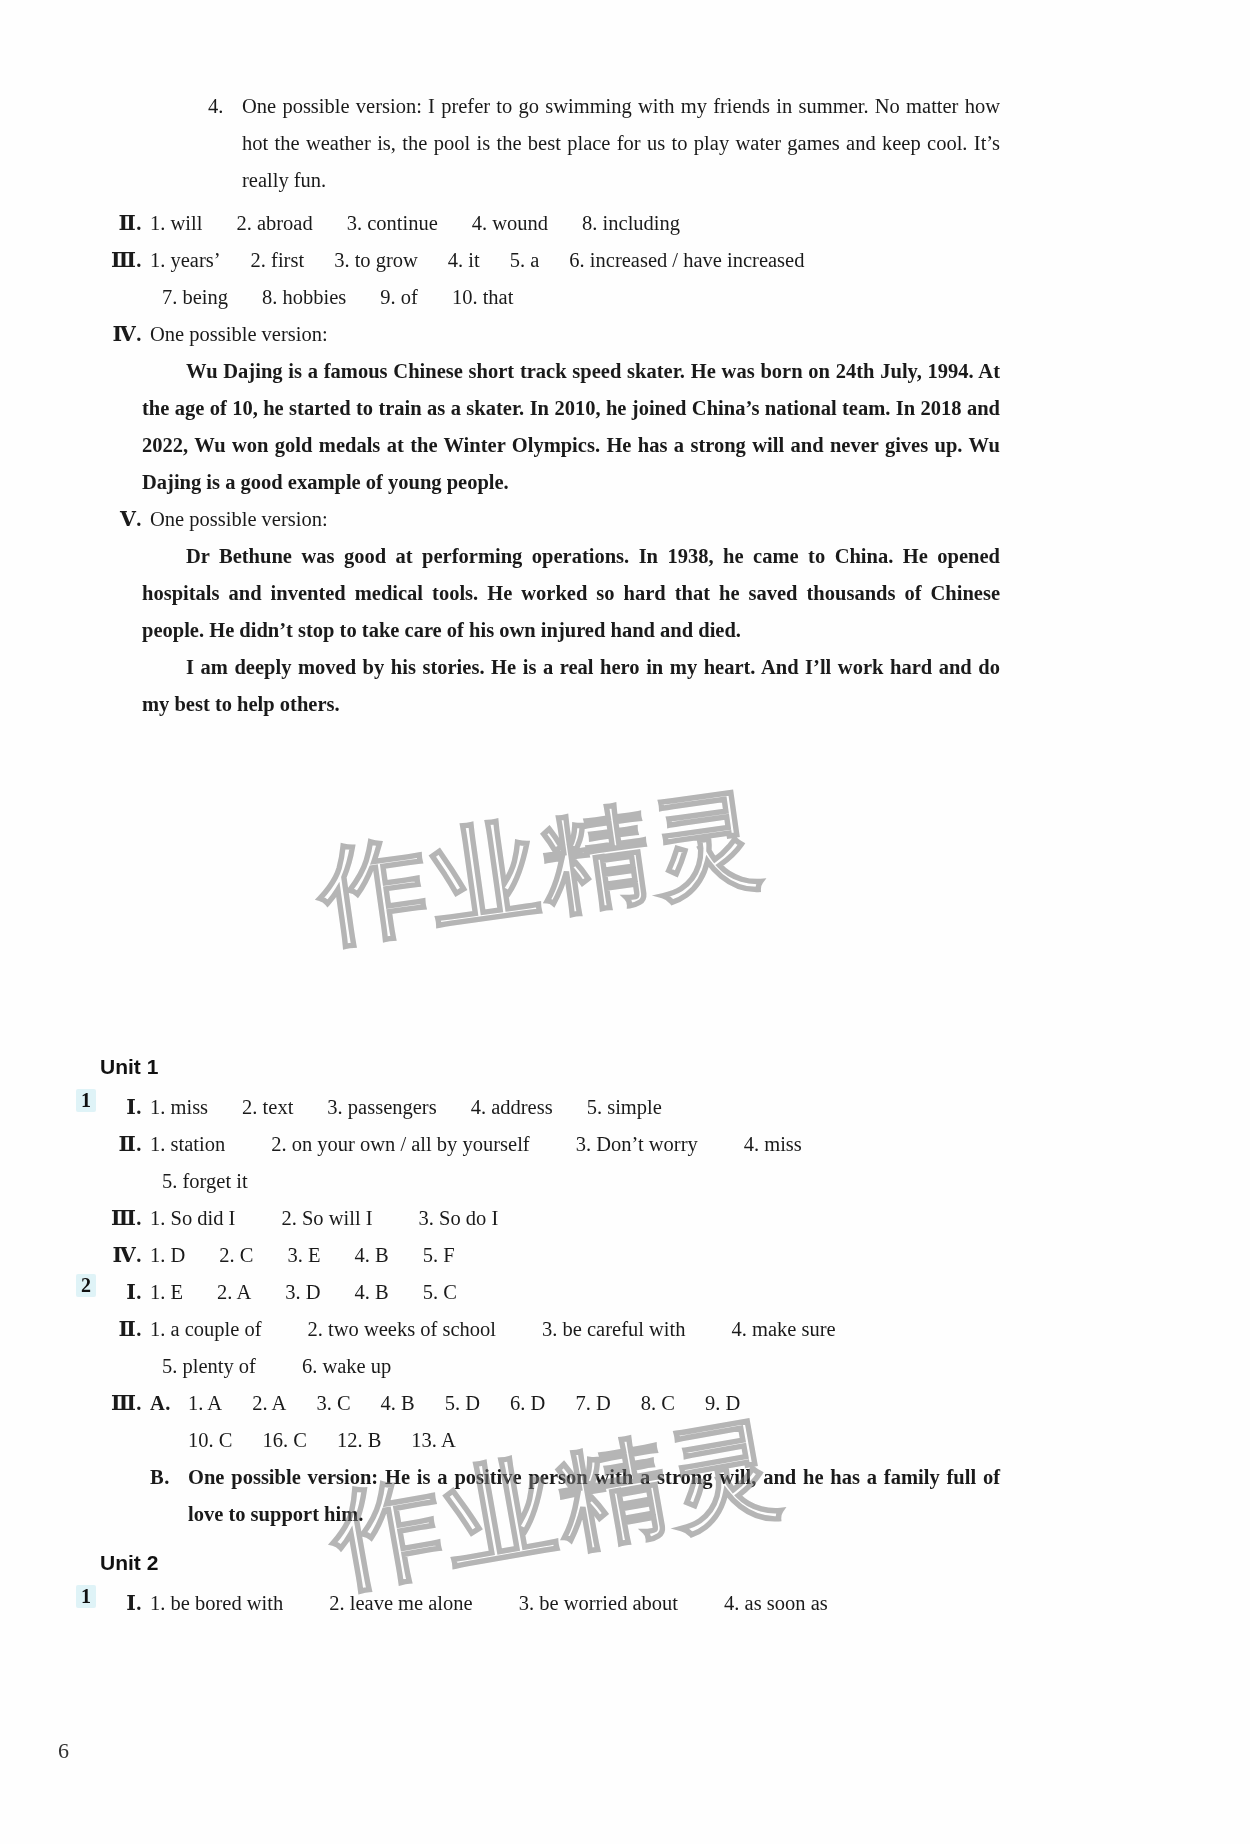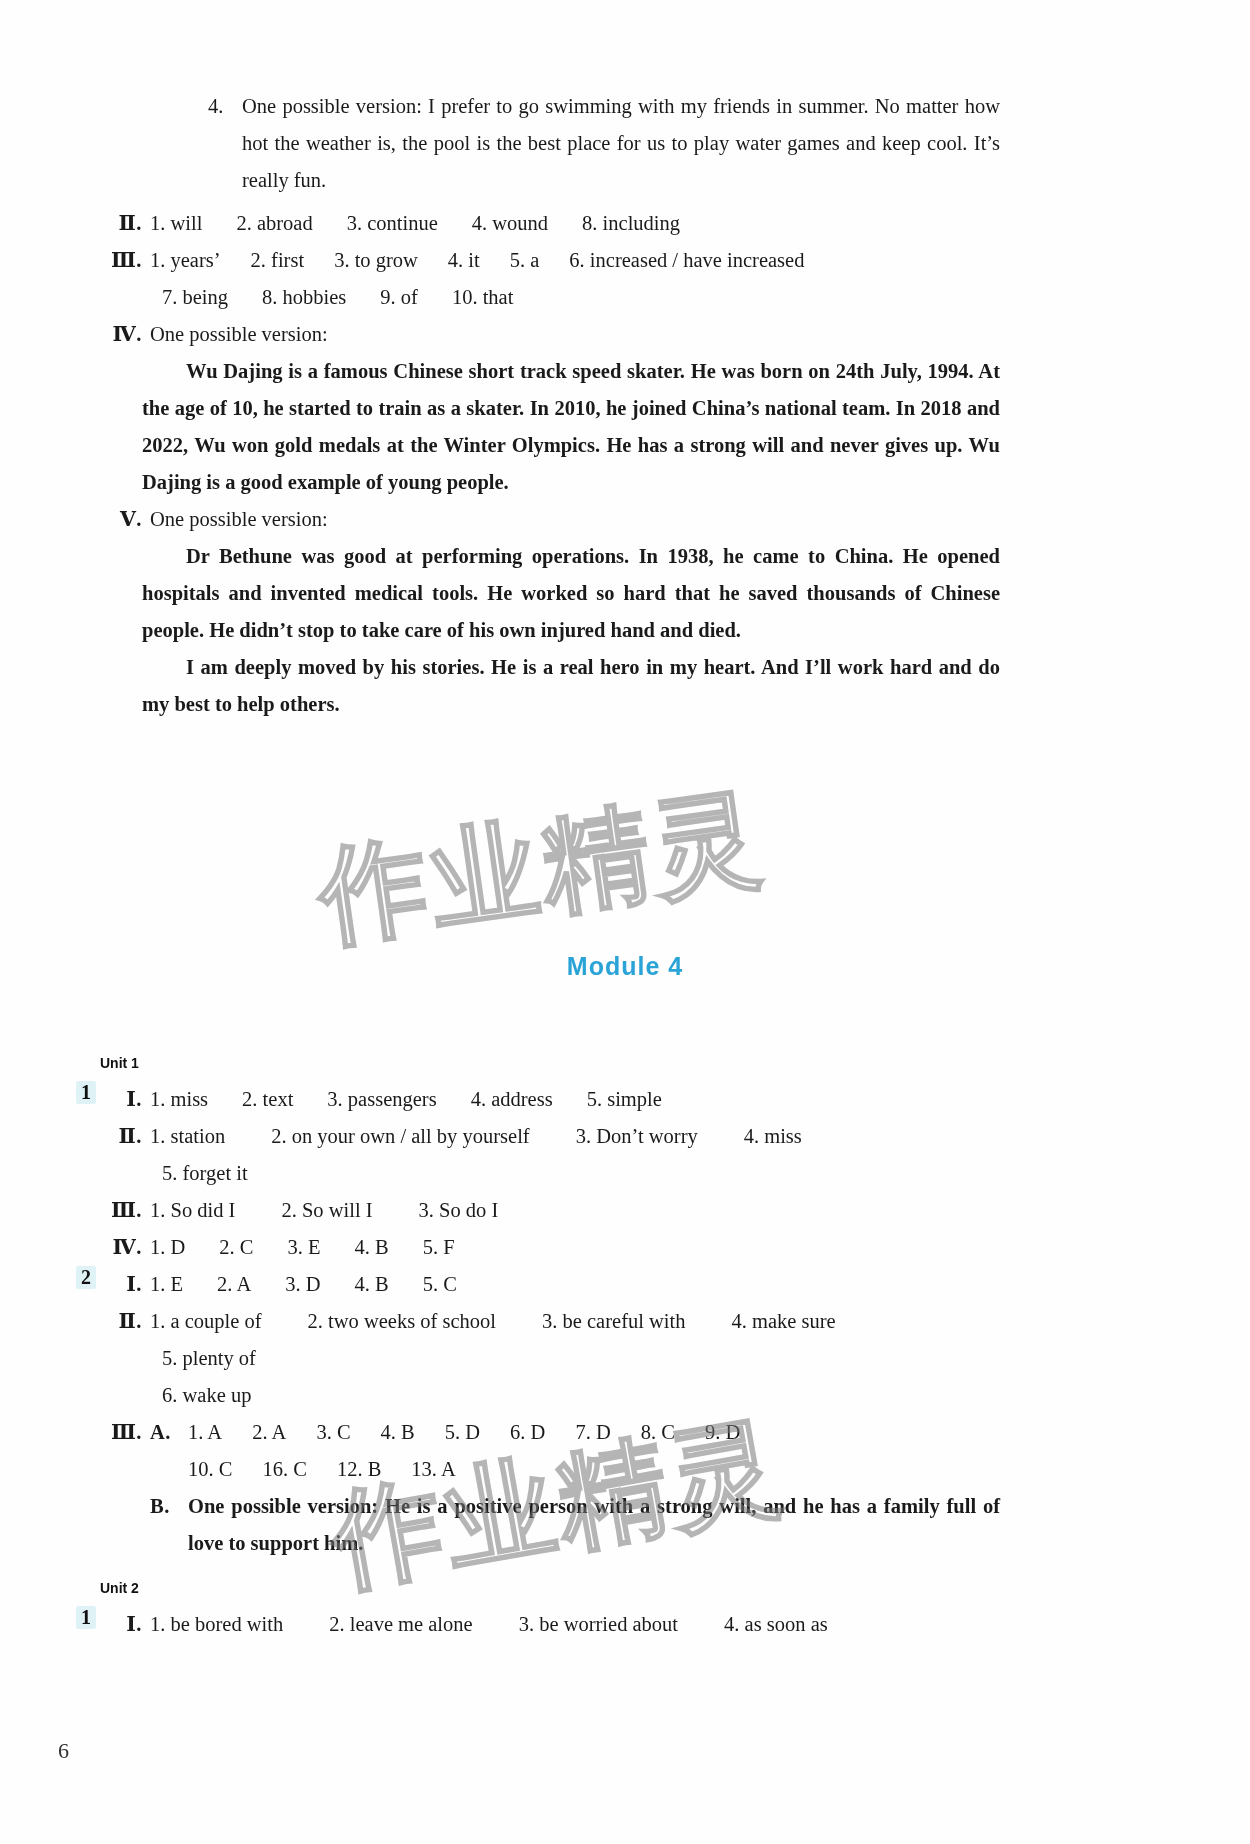--- a/index.html
+++ b/index.html
@@ -108,21 +108,21 @@
     font-weight: bold;
     font-size: 25px;
     color: #2aa3d6;
     letter-spacing: 1px;
   }
 
   
   .unit-head {
     font-family: "Liberation Sans", sans-serif;
     font-weight: bold;
-    font-size: 14px;
+    font-size: 21px;
     color: #111;
     margin: 0;
   }
 
   
   .gutter {
     position: absolute;
     left: -24px;
     width: 20px;
     text-align: center;
@@ -228,23 +228,20 @@
     <p class="para indent" style="margin-left:42px;width:858px;">Wu Dajing is a famous Chinese short track speed skater. He was born on 24th July, 1994. At the age of 10, he started to train as a skater. In 2010, he joined China’s national team. In 2018 and 2022, Wu won gold medals at the Winter Olympics. He has a strong will and never gives up. Wu Dajing is a good example of young people.</p>
 
     <div class="row">
       <span class="marker marker-rn">Ⅴ.</span>
       <span class="body">One possible version:</span>
     </div>
     <p class="para indent" style="margin-left:42px;width:858px;">Dr Bethune was good at performing operations. In 1938, he came to China. He opened hospitals and invented medical tools. He worked so hard that he saved thousands of Chinese people. He didn’t stop to take care of his own injured hand and died.</p>
     <p class="para indent" style="margin-left:42px;width:858px;">I am deeply moved by his stories. He is a real hero in my heart. And I’ll work hard and do my best to help others.</p>
   </div>
 
-  <div class="module-banner">
-    <span class="mtitle">Module 4</span>
-  </div>
 
   <div class="content" style="top:1055px;">
 
     <div class="unit-head">Unit 1</div>
     <div class="sp-10"></div>
 
     <div class="blk">
       <span class="gutter">1</span>
 
       <div class="row">
@@ -313,21 +310,21 @@
         <span class="marker marker-rn">Ⅱ.</span>
         <span class="body ans ans-wide">
           <span class="it">1. a couple of</span>
           <span class="it">2. two weeks of school</span>
           <span class="it">3. be careful with</span>
           <span class="it">4. make sure</span>
         </span>
       </div>
       <div class="row">
         <span class="marker marker-rn"></span>
-        <span class="body ans ans-wide" style="padding-left:12px;flex-direction:column;">
+        <span class="body ans ans-wide" style="padding-left:12px;">
           <span class="it">5. plenty of</span>
           <span class="it">6. wake up</span>
         </span>
       </div>
 
       <div class="row">
         <span class="marker marker-rn">Ⅲ.</span>
         <span class="marker" style="width:30px;padding-right:8px;text-align:left;">A.</span>
         <span class="body ans ans-tight">
           <span class="it">1. A</span>

